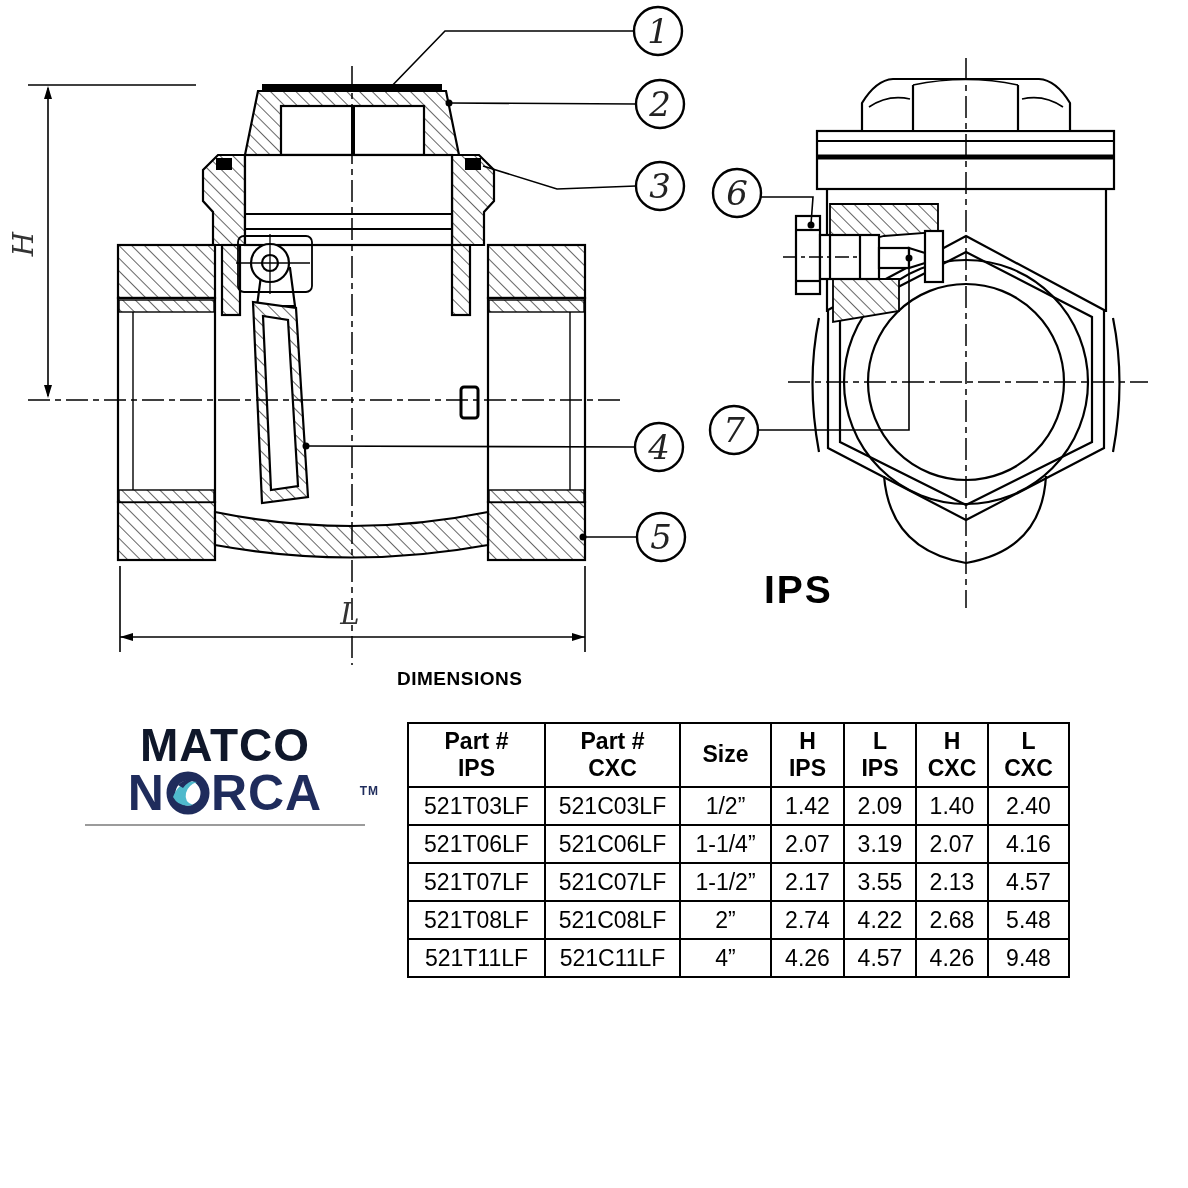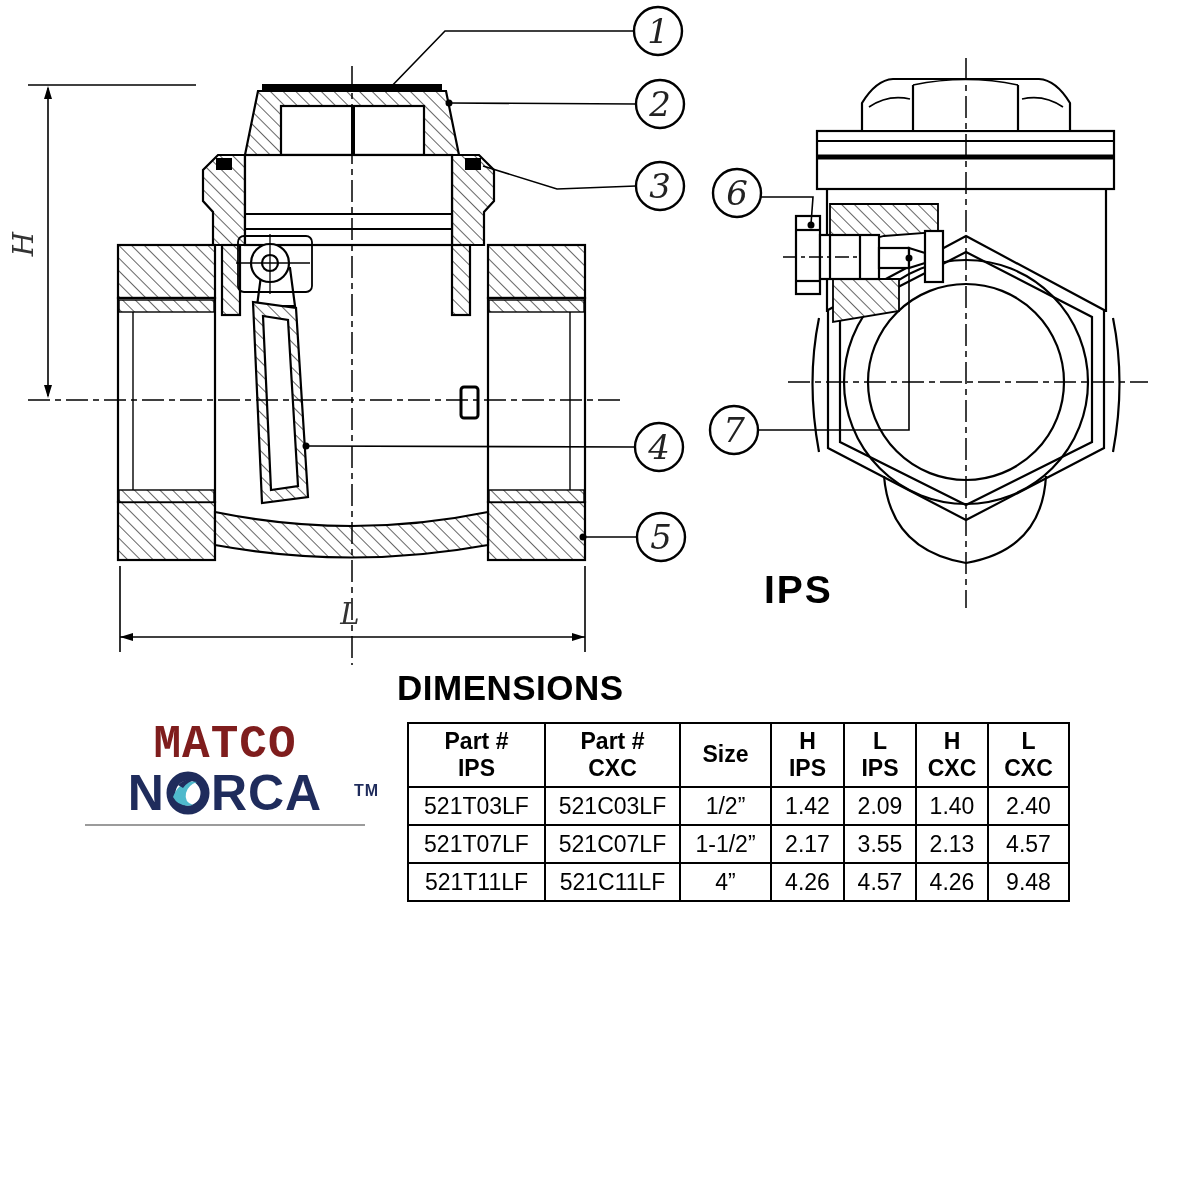--- a/index.html
+++ b/index.html
@@ -1,45 +1,45 @@
 <!DOCTYPE html>
 <html><head>
 <meta charset="utf-8">
 <style>
   html,body{margin:0;padding:0;background:#fff;}
   .canvas{position:relative;width:1188px;height:1188px;background:#fff;overflow:hidden;
           font-family:"Liberation Sans",sans-serif;color:#000;}
   .drawing-svg{position:absolute;left:0;top:0;}
   
-  .dims-heading{position:absolute;left:397px;top:668px;font-size:35px;font-weight:bold;
+  .dims-heading{position:absolute;left:397px;top:668px;font-size:19px;font-weight:bold;
                 letter-spacing:.5px;font-family:"Liberation Sans",sans-serif;}
   
   .dims-table-wrap{position:absolute;left:395px;top:722px;margin-left:12px;}
   table.dims{border-collapse:collapse;table-layout:fixed;background:#fff;}
   table.dims th,table.dims td{border:2px solid #000;text-align:center;vertical-align:middle;
        font-family:"Liberation Sans",sans-serif;padding:0 2px;overflow:hidden;}
   table.dims th{height:62px;font-size:23px;font-weight:bold;white-space:pre-line;line-height:1.18;}
   table.dims td{height:36px;font-size:23px;font-weight:normal;}
   table.dims th:nth-child(1){width:131px;}
   table.dims th:nth-child(2){width:129px;}
   table.dims th:nth-child(3){width:85px;}
   table.dims th:nth-child(4){width:67px;}
   table.dims th:nth-child(5){width:66px;}
   table.dims th:nth-child(6){width:66px;}
   table.dims th:nth-child(7){width:75px;}
   
   .logo{position:absolute;left:85px;top:722px;width:280px;text-align:center;
         border-bottom:2px solid #9b9b9b;padding-bottom:6px;}
   .logo-line1{display:block;font-size:46px;font-weight:bold;letter-spacing:1px;
-              color:#7f1d1d;line-height:46px;font-family:Liberation Mono, monospace;}
+              color:#0f172a;line-height:46px;font-family:Liberation Sans, sans-serif;}
   .logo-line2{display:flex;align-items:center;justify-content:center;font-size:50px;
               font-weight:bold;letter-spacing:1px;color:#1F2C5C;line-height:50px;
               position:relative;font-family:"Liberation Sans",sans-serif;}
   .o-wave{display:inline-block;width:44px;height:44px;margin:0 1px;}
-  .logo-tm{position:absolute;right:-14px;bottom:2px;font-size:16px;color:#1F2C5C;font-weight:bold;}
+  .logo-tm{position:absolute;right:-14px;bottom:2px;font-size:12px;color:#1F2C5C;font-weight:bold;}
 </style>
 </head>
 <body>
 
 <div class="canvas">
 
 <svg class="drawing-svg" width="1188" height="1188" viewBox="0 0 1188 1188">
   <defs>
     <pattern id="h" width="9" height="9" patternUnits="userSpaceOnUse" patternTransform="rotate(-45)">
       <rect width="9" height="9" fill="#ffffff"></rect>
@@ -221,27 +221,45 @@
           <tr>
             <td>521T03LF</td>
             <td>521C03LF</td>
             <td>1/2”</td>
             <td>1.42</td>
             <td>2.09</td>
             <td>1.40</td>
             <td>2.40</td>
           </tr>
           <tr>
+            <td>521T06LF</td>
+            <td>521C06LF</td>
+            <td>1-1/4”</td>
+            <td>2.07</td>
+            <td>3.19</td>
+            <td>2.07</td>
+            <td>4.16</td>
+          </tr>
+          <tr>
             <td>521T07LF</td>
             <td>521C07LF</td>
             <td>1-1/2”</td>
             <td>2.17</td>
             <td>3.55</td>
             <td>2.13</td>
             <td>4.57</td>
+          </tr>
+          <tr>
+            <td>521T08LF</td>
+            <td>521C08LF</td>
+            <td>2”</td>
+            <td>2.74</td>
+            <td>4.22</td>
+            <td>2.68</td>
+            <td>5.48</td>
           </tr>
           <tr>
             <td>521T11LF</td>
             <td>521C11LF</td>
             <td>4”</td>
             <td>4.26</td>
             <td>4.57</td>
             <td>4.26</td>
             <td>9.48</td>
           </tr>

